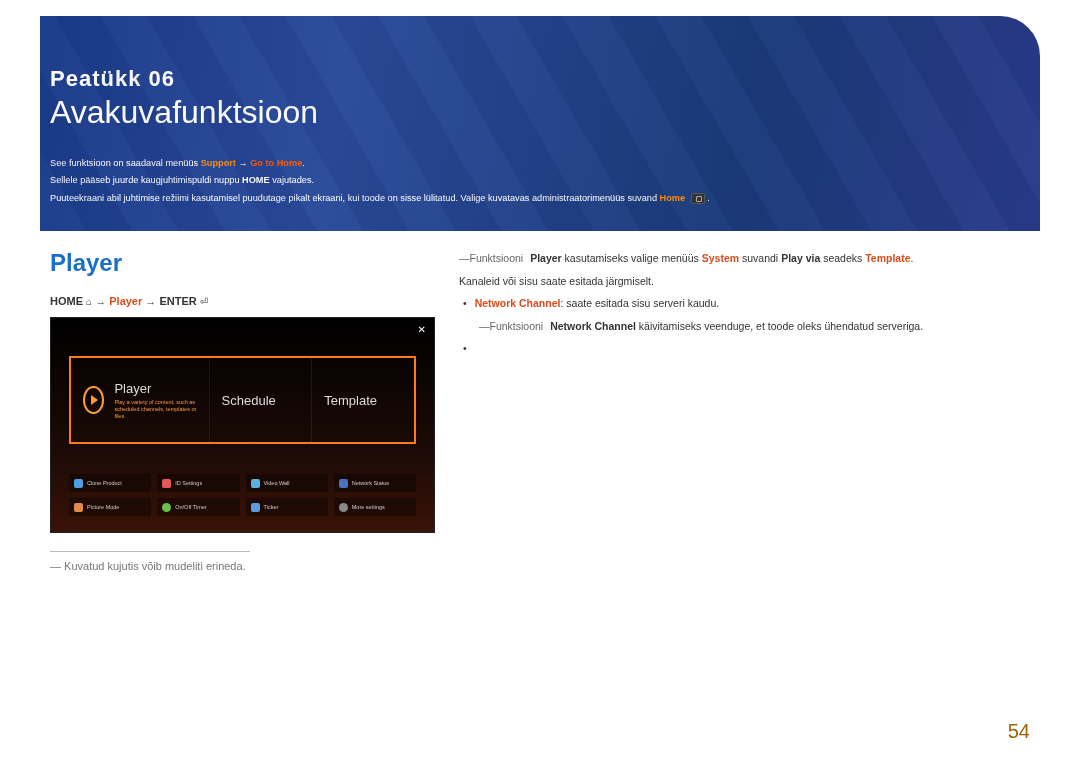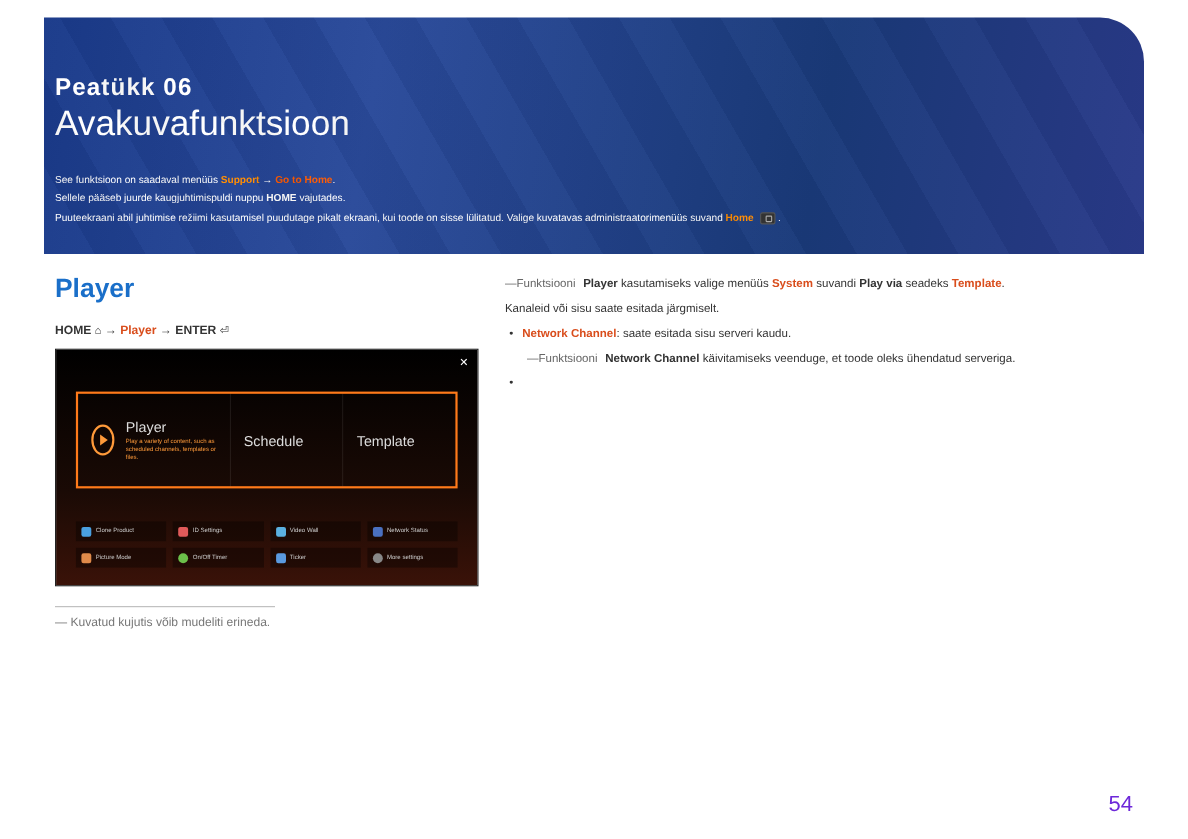--- a/index.html
+++ b/index.html
@@ -42,21 +42,21 @@
   .gcell .gl{color:#ccc;font-size:5.5px;white-space:nowrap;}
   .hr-short{width:200px;border:none;border-top:1px solid #bbb;margin:18px 0 8px;}
   .footnote{font-size:11px;color:#777;}
   .col-right p{margin-bottom:3px;}
   .col-right .dash{color:#666;margin-right:4px;}
   .col-right .orange{color:#d94d1c;font-weight:600;}
   .col-right b{font-weight:700;}
   .bullet-row{display:flex;margin-top:2px;}
   .bullet-row .b{margin:0 8px 0 4px;}
   .indent{margin-left:20px;}
-  .page-num{position:absolute;bottom:20px;right:50px;color:#6d28d9;font-size:20px;}
+  .page-num{position:absolute;bottom:20px;right:50px;color:#a16207;font-size:20px;}
 </style>
 </head>
 <body>
 
 <div class="page">
   <div class="hero">
     <div class="chapter">Peatükk  06</div>
     <div class="title">Avakuvafunktsioon</div>
     <div class="intro">
       <p>

